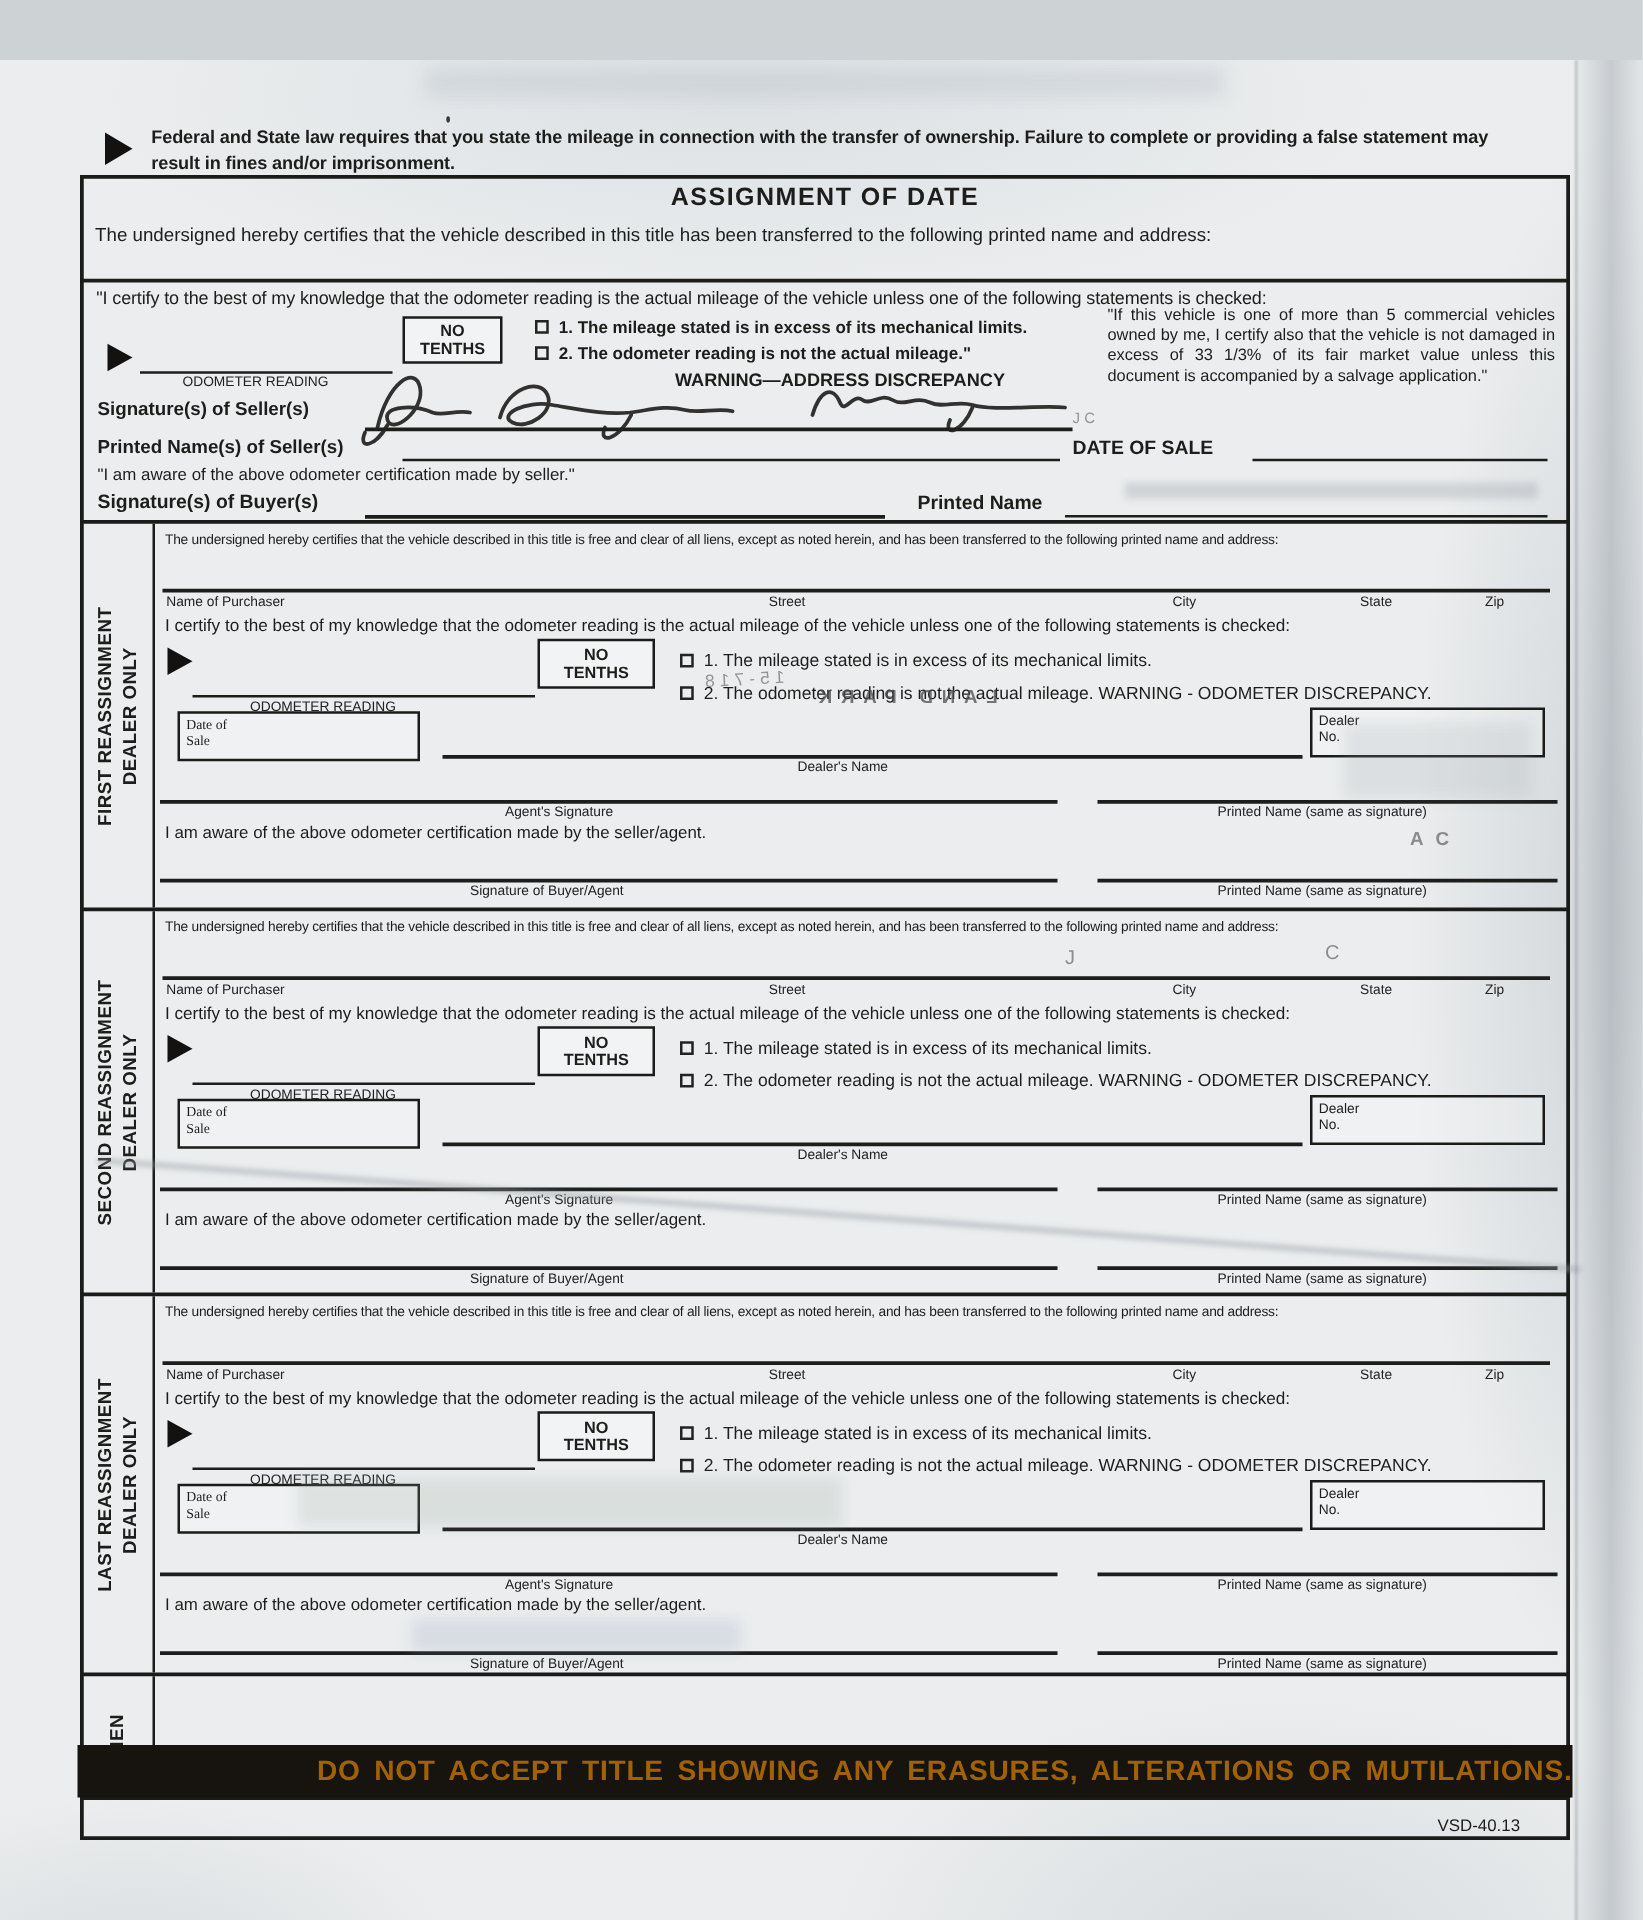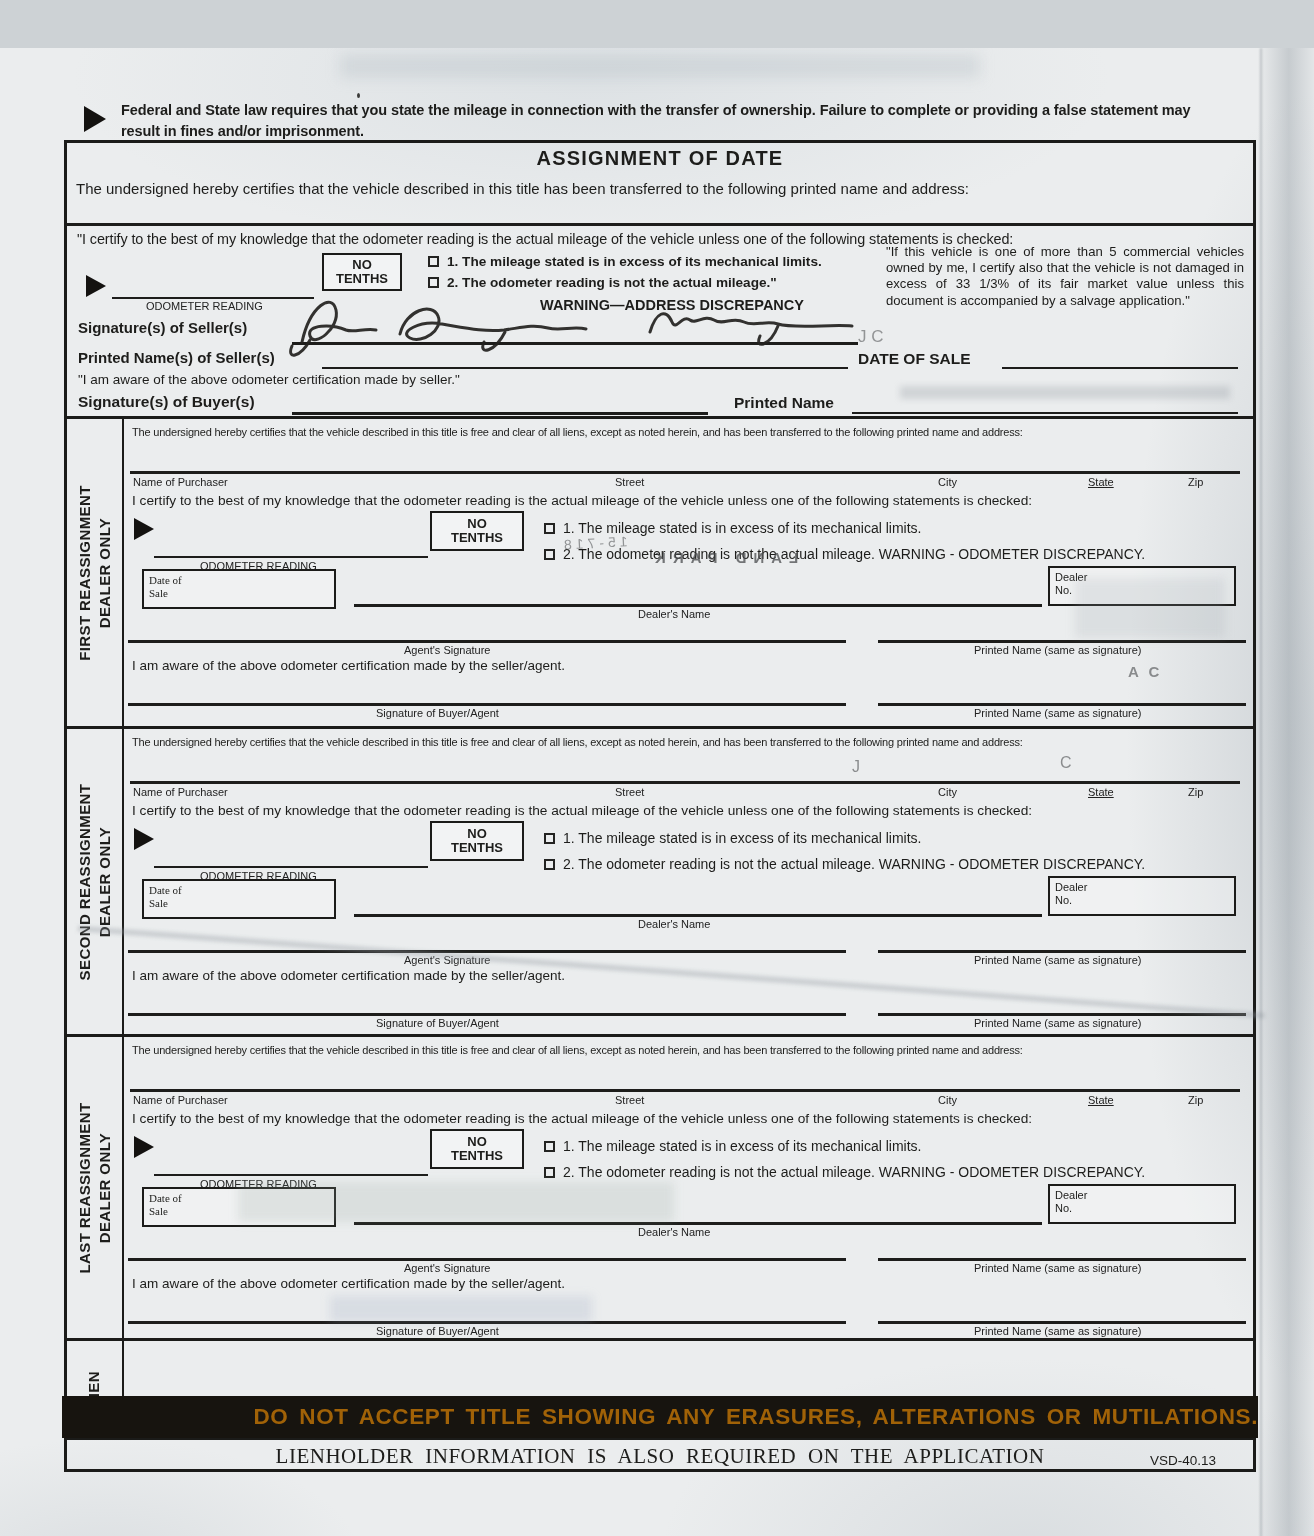--- a/index.html
+++ b/index.html
@@ -67,21 +67,21 @@
   .sec-2 { top:986px; height:304px; }
   .vcol { position:absolute; left:0; top:0; width:58px; height:100%; border-right:2px solid #1b1b19; }
   .vtext { position:absolute; left:50%; top:50%; transform:translate(-50%,-50%) rotate(-90deg);
            font-weight:bold; font-size:15px; line-height:1.3; letter-spacing:.4px;
            white-space:pre-line; text-align:center; width:max-content; }
   .r-intro { position:absolute; left:66px; top:7px; width:1105px; font-size:11px; letter-spacing:-.2px; white-space:nowrap; }
   .r-nameline { left:64px; top:52px; width:1110px; height:2.5px; }
   .r-l-name  { left:67px;  top:57px; }
   .r-l-street{ left:549px; top:57px; }
   .r-l-city  { left:872px; top:57px; }
-  .r-l-state { left:1022px;top:57px;text-decoration:underline; }
+  .r-l-state { left:1022px;top:57px; }
   .r-l-zip   { left:1122px;top:57px; }
   .r-certify { position:absolute; left:66px; top:74px; font-size:13.7px; white-space:nowrap; }
   .r-arrow { left:68px; top:99px; }
   .r-nt   { left:364px; top:92px; width:94px; height:40px; }
   .r-cb1 { position:absolute; left:478px; top:101px; font-size:14px; white-space:nowrap; }
   .r-cb2 { position:absolute; left:478px; top:127px; font-size:14px; white-space:nowrap; }
   .r-odoline { left:88px; top:137px; width:274px; height:2px; }
   .r-odolab  { left:134px; top:141px; }
   .r-datebox   { left:76px;  top:150px; width:194px; height:40px;font-family:Liberation Serif, serif; }
   .r-dealerbox { left:982px; top:147px; width:188px; height:40px; }
@@ -112,21 +112,21 @@
          text-align:right; line-height:42px; white-space:nowrap; }
 
   
   .bleed { position:absolute; color:#4a4c4e; pointer-events:none; }
   .mirror { transform:scaleX(-1); }
   #a-landpark { left:648px; top:501px; font-size:15px; font-weight:bold; letter-spacing:7px; opacity:.75; filter:blur(.4px); }
   #a-digits { left:560px; top:487px; font-size:14px; opacity:.55; letter-spacing:4px; transform:scaleX(-1) rotate(3deg); }
   #a-ac { left:1128px; top:615px; font-size:15px; font-weight:bold; letter-spacing:3px; opacity:.6; filter:blur(.4px); }
   #a-j  { left:852px; top:710px; font-size:16px; opacity:.6; }
   #a-c  { left:1060px; top:706px; font-size:16px; opacity:.6; }
-  #a-jc { left:858px; top:279px; font-size:17px; opacity:.55; }
+  #a-jc { left:858px; top:279px; font-size:12px; opacity:.55; }
   .smudge { position:absolute; pointer-events:none; }
   #s-top   { left:340px; top:6px;    width:640px; height:24px; background:rgba(168,178,188,.28); filter:blur(7px); }
   #s-pn    { left:900px; top:338px;  width:330px; height:13px; background:rgba(140,148,155,.28); filter:blur(3px); }
   #s-crease{ left:78px;  top:878px;  width:1190px; height:5px; background:rgba(150,158,163,.45); filter:blur(2px);
              transform:rotate(4.2deg); transform-origin:left center; }
   #s-green { left:238px; top:1134px; width:436px; height:40px; background:rgba(150,172,162,.20); filter:blur(5px); }
   #s-blue  { left:330px; top:1248px; width:262px; height:26px; background:rgba(150,165,190,.22); filter:blur(5px); }
   #s-right1{ left:1075px; top:530px; width:150px; height:60px; background:rgba(150,158,165,.18); filter:blur(5px); }
   #edge-right { right:0; top:0; width:56px; height:100%;
       background:linear-gradient(90deg, transparent, rgba(148,157,164,.42) 55%, rgba(190,196,201,.18)); }
@@ -311,21 +311,20 @@
   </section>
 </div>
 
   <div id="lien">
     <div class="vcol">
       <div class="vtext">LIEN</div>
     </div>
     <div class="rule" id="lien-line"></div>
   </div>
 
-  <div class="abs" id="f-serif">LIENHOLDER INFORMATION IS ALSO REQUIRED ON THE APPLICATION</div>
   <div class="abs" id="f-vsd">VSD-40.13</div>
   <div class="abs" id="bar">DO NOT ACCEPT TITLE SHOWING ANY ERASURES, ALTERATIONS OR MUTILATIONS.</div>
 
   <div class="bleed mirror" id="a-landpark">LAND PARK</div>
   <div class="bleed" id="a-digits">15-718</div>
   <div class="bleed" id="a-ac">A C</div>
   <div class="bleed" id="a-j">J</div>
   <div class="bleed" id="a-c">C</div>
   <div class="bleed" id="a-jc">J C</div>
 

